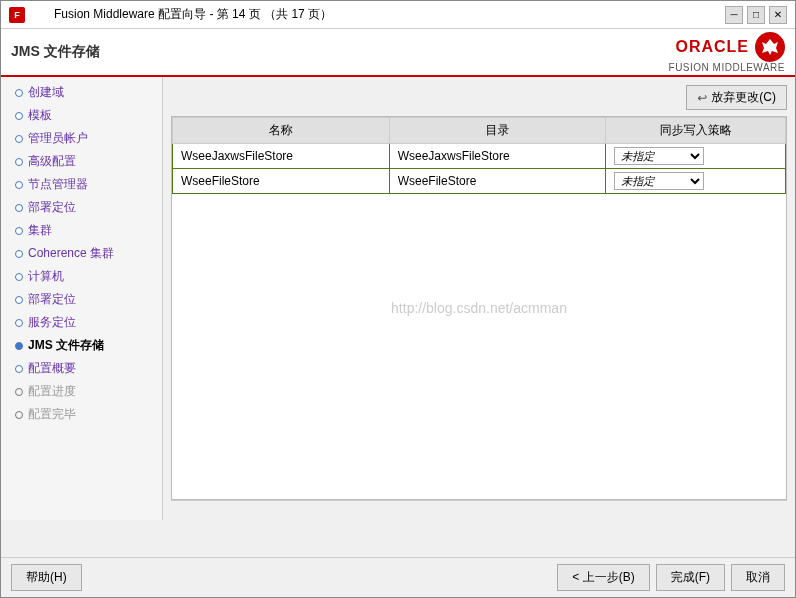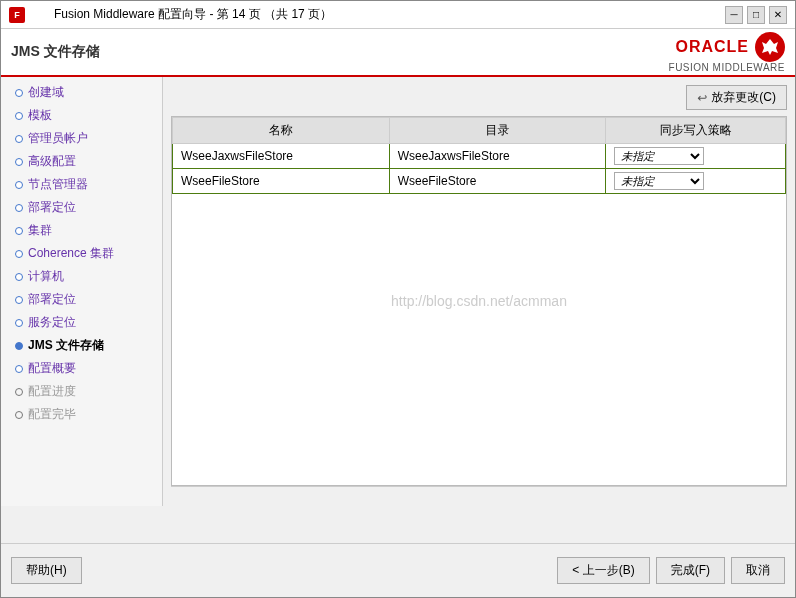--- a/index.html
+++ b/index.html
@@ -210,21 +210,21 @@
     }
     .scrollbar-h {
       height: 12px;
       background: #f0f0f0;
       border-top: 1px solid #ccc;
       display: flex; align-items: center;
     }
     .footer {
       border-top: 1px solid #ccc;
       background: #f0f0f0;
-      padding: 13px 10px;
+      padding: 6px 10px;
       display: flex;
       align-items: center;
       justify-content: space-between;
       margin-top: 37px;
     }
     .footer-btn {
       background: #e8e8e8;
       border: 1px solid #aaa;
       padding: 4px 14px;
       cursor: pointer;

